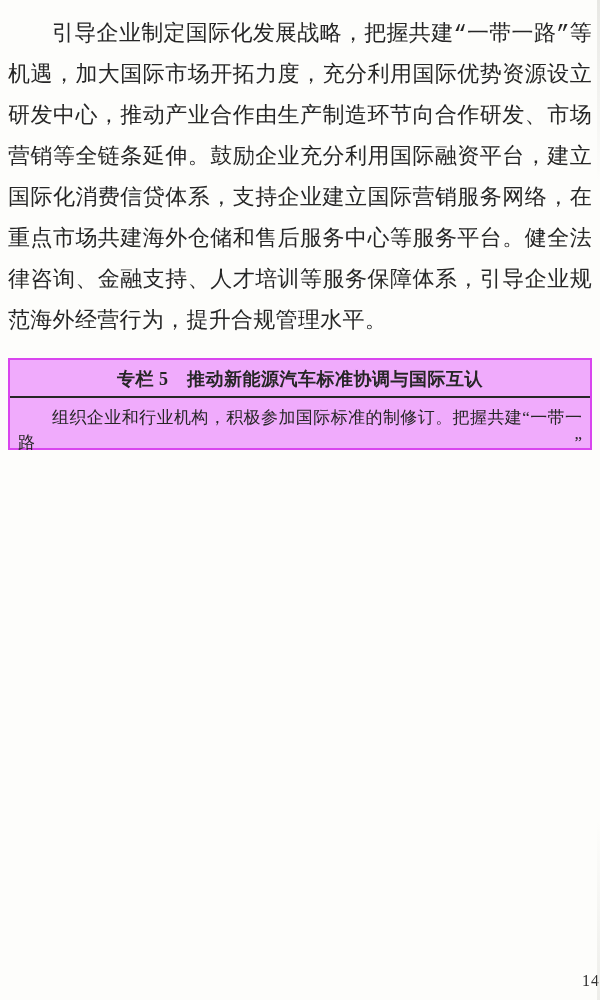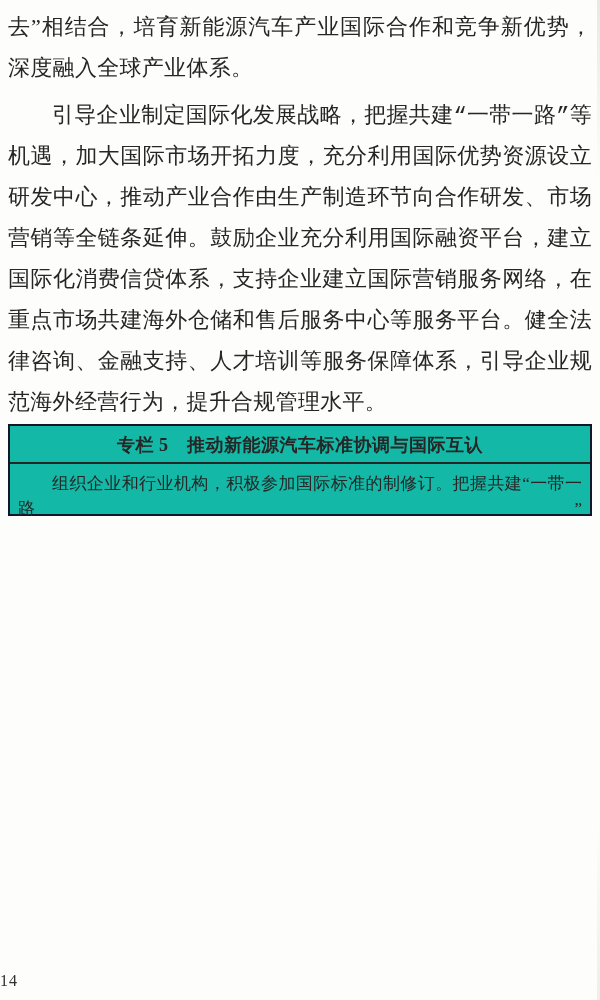--- a/index.html
+++ b/index.html
@@ -41,23 +41,23 @@
     margin: 0;
     font-size: 22px;
     font-weight: bold;
     line-height: 40px;
     text-indent: 2em;
     letter-spacing: 1.5px;
   }
   .heading-1 { margin-top: 5px; }
   .heading-2 { margin-top: 12px; }
   .callout-box {
-    margin-top: 0;
-    border: 2px solid #0f172a;
-    background: #14b8a6;
+    margin-top: 16px;
+    border: 2px solid #d946ef;
+    background: #f0abfc;
   }
   .callout-title {
     box-sizing: border-box;
     height: 38px;
     padding: 7px 4px 6px 4px;
     border-bottom: 2px solid #262626;
     text-align: center;
     font-weight: bold;
     font-size: 18px;
     line-height: 25px;
@@ -71,33 +71,32 @@
     line-height: 25px;
     text-indent: 2em;
     text-align: justify;
     text-align-last: justify;
     text-justify: inter-ideograph;
   }
   .page-number {
     position: absolute;
     left: 0; right: 0;
     bottom: 10px;
-    text-align: left;
+    text-align: right;
     font-size: 16px;
     letter-spacing: 1px;
     color: #2e2e2e;
     font-family: "Liberation Serif", "DejaVu Serif", serif;
   }
 </style>
 </head>
 <body>
 
 <div class="page">
 
-  <p class="para para-0">去”相结合，培育新能源汽车产业国际合作和竞争新优势，深度融入全球产业体系。</p>
 
 
 
 
   <p class="para indent para-2">引导企业制定国际化发展战略，把握共建“一带一路”等机遇，加大国际市场开拓力度，充分利用国际优势资源设立研发中心，推动产业合作由生产制造环节向合作研发、市场营销等全链条延伸。鼓励企业充分利用国际融资平台，建立国际化消费信贷体系，支持企业建立国际营销服务网络，在重点市场共建海外仓储和售后服务中心等服务平台。健全法律咨询、金融支持、人才培训等服务保障体系，引导企业规范海外经营行为，提升合规管理水平。</p>
 
   <div class="callout-box">
     <div class="callout-title">专栏 5　推动新能源汽车标准协调与国际互认</div>
     <div class="callout-body">组织企业和行业机构，积极参加国际标准的制修订。把握共建“一带一路”</div>
   </div>

